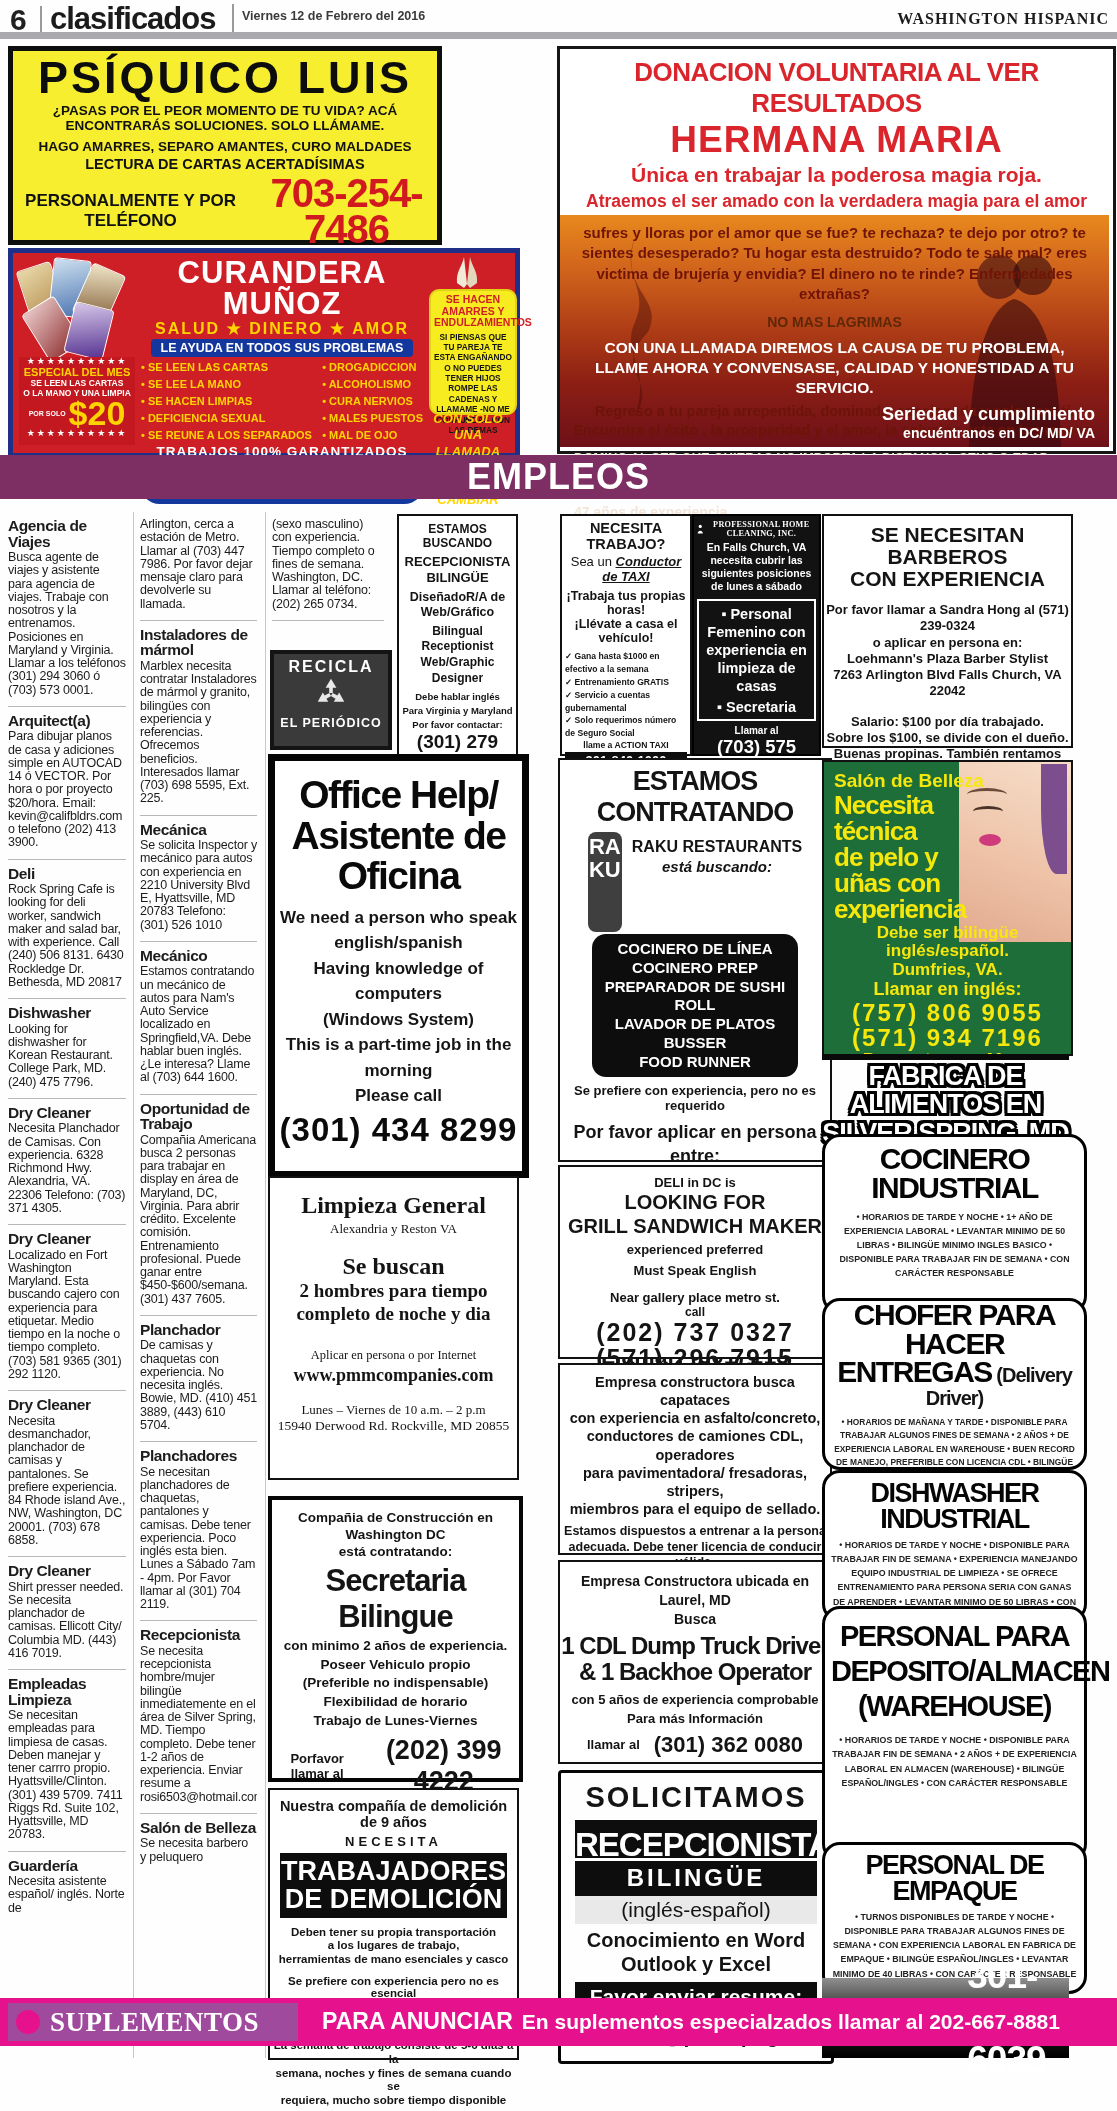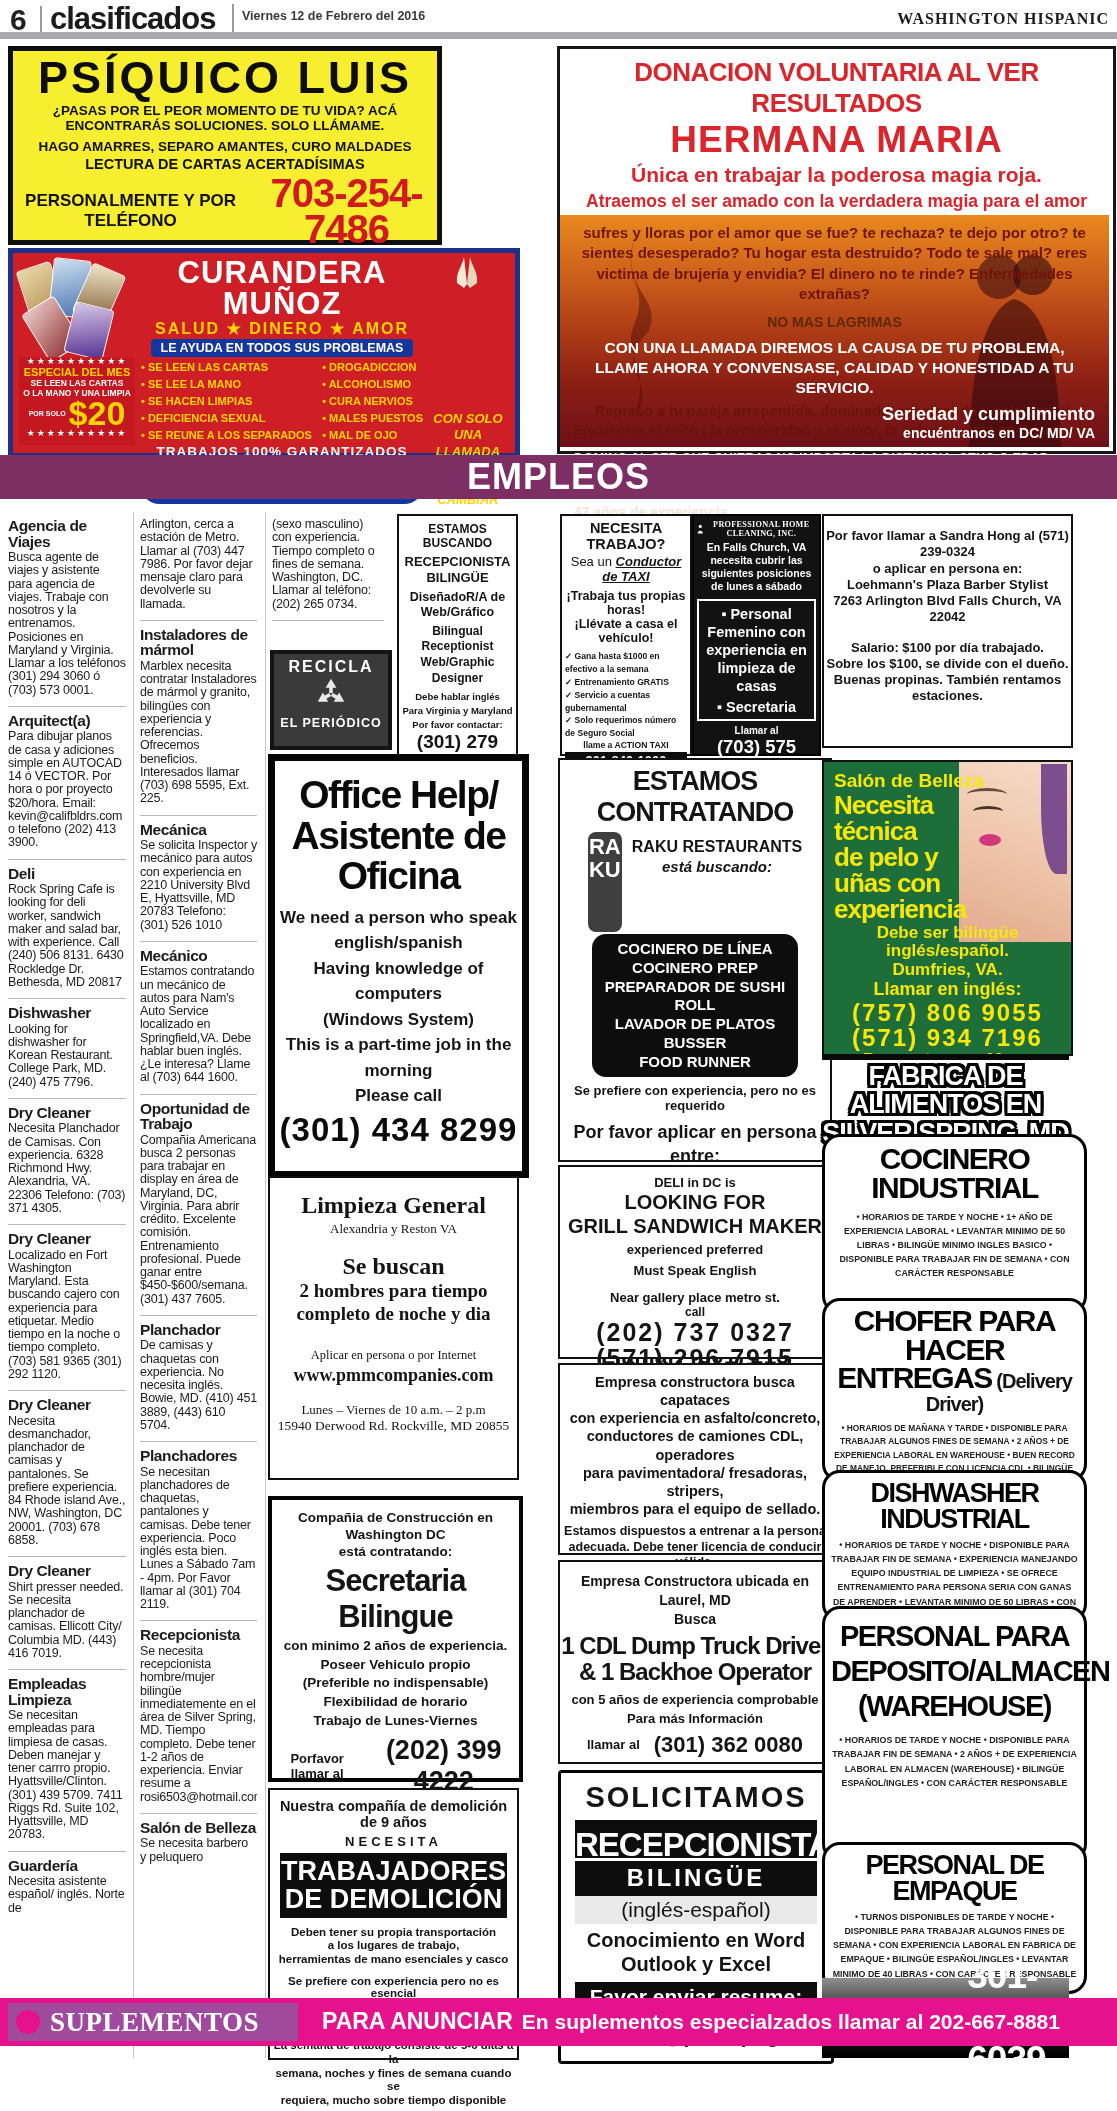--- a/index.html
+++ b/index.html
@@ -160,20 +160,24 @@
 • MAL DE OJO</div>
       </div>
       <div class="cur-guar">TRABAJOS 100% GARANTIZADOS</div>
       <div class="cur-phone" style="margin-top:3px">240.280.5911</div>
     </div>
 
     <svg class="b" style="left:437px;top:2px" width="34" height="34" viewBox="0 0 34 34">
       <path d="M14 2 C12 12 6 16 7 28 L14 33 L17 29 Z" fill="#f2ead6"></path>
       <path d="M20 2 C22 12 28 16 27 28 L20 33 L17 29 Z" fill="#e3d7bb"></path>
     </svg>
+    <div class="b amar c" style="left:416px;top:36px;width:78px;height:116px;padding:3px 3px">
+      <div class="amar-t">SE HACEN AMARRES Y ENDULZAMIENTOS</div>
+      <div class="amar-b" style="margin-top:3px">SI PIENSAS QUE TU PAREJA TE ESTA ENGAÑANDO O NO PUEDES TENER HIJOS ROMPE LAS CADENAS Y LLAMAME -NO ME CONFUNDAS CON LAS DEMAS</div>
+    </div>
     <div class="b amar-f pre c" style="left:412px;top:158px;width:86px">CON SOLO UNA LLAMADA
 SU VIDA PUEDE CAMBIAR</div>
   </div>
 
   <div class="b her" style="left:557px;top:46px;width:553px;height:402px">
     <div class="c her-l1" style="margin-top:8px">DONACION VOLUNTARIA AL VER RESULTADOS</div>
     <div class="c her-l2" style="margin-top:0">HERMANA MARIA</div>
     <div class="c her-l3" style="margin-top:2px">Única en trabajar la poderosa magia roja.</div>
     <div class="c her-l4" style="margin-top:4px">Atraemos el ser amado con la verdadera magia para el amor</div>
     <div class="c her-l5" style="margin-top:5px">TRABAJOS 100% GARANTIZADOS.      AMOR. SUERTE. SALUD. DINERO.</div>
@@ -414,20 +418,22 @@
 Femenino con
 experiencia en
 limpieza de casas</div>
       <div style="font-size:14.5px;font-weight:800;margin-top:4px">▪ Secretaria</div>
     </div>
     <div style="font-size:10px;font-weight:700;margin-top:4px">Llamar al</div>
     <div style="font-size:18.5px;font-weight:800">(703) 575 8051</div>
   </div>
 
   <div class="b box c" style="left:822px;top:514px;width:247px;height:230px">
+    <div class="pre" style="font-size:21px;font-weight:900;line-height:1.05;margin-top:8px">SE NECESITAN BARBEROS
+CON EXPERIENCIA</div>
     <div class="pre" style="font-size:13px;font-weight:700;line-height:1.25;margin-top:12px">Por favor llamar a Sandra Hong al (571) 239-0324
 o aplicar en persona en:
 Loehmann's Plaza Barber Stylist
 7263 Arlington Blvd Falls Church, VA 22042</div>
     <div class="pre" style="font-size:13px;font-weight:700;line-height:1.25;margin-top:14px">Salario: $100 por día trabajado.
 Sobre los $100, se divide con el dueño.
 Buenas propinas. También rentamos estaciones.</div>
   </div>
 
   <div class="b box c" style="left:558px;top:758px;width:270px;height:400px">
@@ -543,21 +549,21 @@
 
   <div class="b" style="left:822px;top:1054px;width:247px;height:6px;background:#0a0a0a"></div>
   <div class="b c fab-t pre" style="left:822px;top:1062px;width:247px">FABRICA DE ALIMENTOS EN
 SILVER SPRING, MD BUSCA</div>
 
   <div class="b rbox c" style="left:822px;top:1134px;width:247px;height:158px;padding:8px 6px">
     <div class="rtitle">COCINERO INDUSTRIAL</div>
     <div class="rbul" style="margin-top:8px">• HORARIOS DE TARDE Y NOCHE • 1+ AÑO DE EXPERIENCIA LABORAL • LEVANTAR MINIMO DE 50 LIBRAS • BILINGÜE MINIMO INGLES BASICO • DISPONIBLE PARA TRABAJAR FIN DE SEMANA • CON CARÁCTER RESPONSABLE</div>
   </div>
 
-  <div class="b rbox c" style="left:822px;top:1298px;width:247px;height:166px;padding:6px 6px">
+  <div class="b rbox c" style="left:822px;top:1298px;width:247px;height:166px;padding:0 6px">
     <div class="rtitle pre" style="display:inline">CHOFER PARA HACER
 ENTREGAS</div>
     <span style="font-size:20px;font-weight:900;letter-spacing:-1px">(Delivery Driver)</span>
     <div class="rbul" style="margin-top:6px;font-size:8.4px">• HORARIOS DE MAÑANA Y TARDE • DISPONIBLE PARA TRABAJAR ALGUNOS FINES DE SEMANA • 2 AÑOS + DE EXPERIENCIA LABORAL EN WAREHOUSE • BUEN RECORD DE MANEJO, PREFERIBLE CON LICENCIA CDL • BILINGÜE ESPAÑOL/INGLES • CONOCIMIENTO BASICO DE COMPUTACION • CON CARÁCTER RESPONSABLE</div>
   </div>
 
   <div class="b rbox c" style="left:822px;top:1470px;width:247px;height:130px;padding:8px 6px">
     <div class="rtitle" style="font-size:27px">DISHWASHER INDUSTRIAL</div>
     <div class="rbul" style="margin-top:6px">• HORARIOS DE TARDE Y NOCHE • DISPONIBLE PARA TRABAJAR FIN DE SEMANA • EXPERIENCIA MANEJANDO EQUIPO INDUSTRIAL DE LIMPIEZA • SE OFRECE ENTRENAMIENTO PARA PERSONA SERIA CON GANAS DE APRENDER • LEVANTAR MINIMO DE 50 LIBRAS • CON CARÁCTER RESPONSABLE</div>
   </div>

